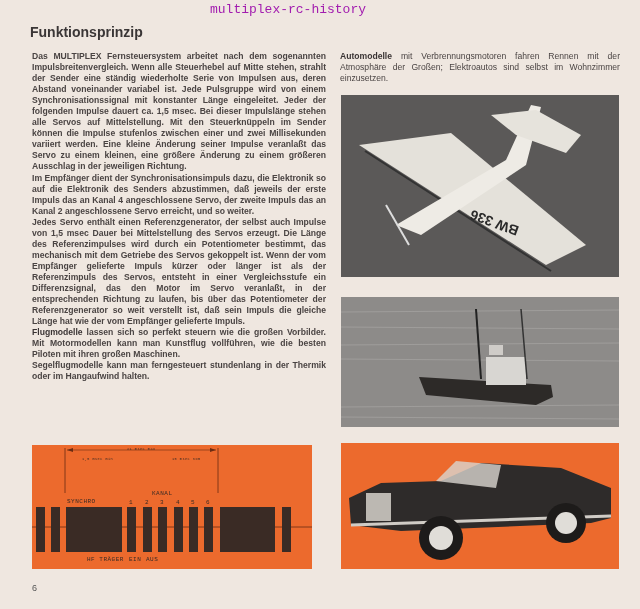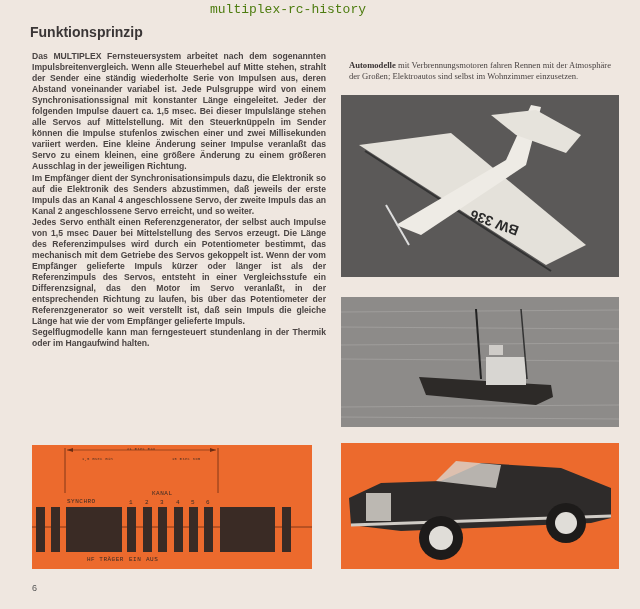--- a/index.html
+++ b/index.html
@@ -4,36 +4,36 @@
 <style>
   html, body { margin: 0; padding: 0; }
   body {
     width: 640px; height: 609px; position: relative; overflow: hidden;
     background: #efe7e0;
     font-family: "Liberation Sans", sans-serif;
     color: #4a4443;
   }
   .watermark {
     position: absolute; top: 2px; left: 0; width: 576px; text-align: center;
-    font-family: "Liberation Mono", monospace; font-size: 13px; color: #4d7c0f;
+    font-family: "Liberation Mono", monospace; font-size: 13px; color: #a21caf;
   }
   .heading {
     position: absolute; left: 30px; top: 24px;
     font-size: 14px; font-weight: bold; color: #3a3636;
   }
   .col-left {
     position: absolute; left: 32px; top: 51px; width: 294px;
     font-size: 8.6px; line-height: 11.05px; text-align: justify; font-weight: bold;
   }
   .col-left p { margin: 0; }
   .col-right {
     position: absolute; left: 340px; top: 51px; width: 280px;
     font-size: 8.6px; line-height: 11.05px; text-align: justify;
   }
-  .col-right p { margin: 9px; font-family: Liberation Serif, serif; }
+  .col-right p { margin: 0; }
   b { color: #3a3434; }
 
   .photo { position: absolute; background: #555; overflow: hidden; }
   .plane { left: 341px; top: 95px; width: 278px; height: 182px; background: #5a5857; }
   .boat  { left: 341px; top: 297px; width: 278px; height: 130px; background: #8a8886; }
   .car   { left: 341px; top: 443px; width: 278px; height: 126px; background: #ec6a2d; }
 
   .diagram {
     position: absolute; left: 32px; top: 445px; width: 280px; height: 124px;
     background: #ec6a2d;
@@ -51,20 +51,21 @@
 </head>
 <body>
 
 <div class="watermark">multiplex-rc-history</div>
 <div class="heading">Funktionsprinzip</div>
 
 <div class="col-left">
   <p>Das MULTIPLEX Fernsteuersystem arbeitet nach dem sogenannten Impulsbreitenvergleich. Wenn alle Steuerhebel auf Mitte stehen, strahlt der Sender eine ständig wiederholte Serie von Impulsen aus, deren Abstand voneinander variabel ist. Jede Pulsgruppe wird von einem Synchronisationssignal mit konstanter Länge eingeleitet. Jeder der folgenden Impulse dauert ca. 1,5 msec. Bei dieser Impulslänge stehen alle Servos auf Mittelstellung. Mit den Steuerknüppeln im Sender können die Impulse stufenlos zwischen einer und zwei Millisekunden variiert werden. Eine kleine Änderung seiner Impulse veranlaßt das Servo zu einem kleinen, eine größere Änderung zu einem größeren Ausschlag in der jeweiligen Richtung.</p>
   <p>Im Empfänger dient der Synchronisationsimpuls dazu, die Elektronik so auf die Elektronik des Senders abzustimmen, daß jeweils der erste Impuls das an Kanal 4 angeschlossene Servo, der zweite Impuls das an Kanal 2 angeschlossene Servo erreicht, und so weiter.</p>
   <p>Jedes Servo enthält einen Referenzgenerator, der selbst auch Impulse von 1,5 msec Dauer bei Mittelstellung des Servos erzeugt. Die Länge des Referenzimpulses wird durch ein Potentiometer bestimmt, das mechanisch mit dem Getriebe des Servos gekoppelt ist. Wenn der vom Empfänger gelieferte Impuls kürzer oder länger ist als der Referenzimpuls des Servos, entsteht in einer Vergleichsstufe ein Differenzsignal, das den Motor im Servo veranlaßt, in der entsprechenden Richtung zu laufen, bis über das Potentiometer der Referenzgenerator so weit verstellt ist, daß sein Impuls die gleiche Länge hat wie der vom Empfänger gelieferte Impuls.</p>
+  <p><b>Flugmodelle</b><span> lassen sich so perfekt steuern wie die großen Vorbilder. Mit Motormodellen kann man Kunstflug vollführen, wie die besten Piloten mit ihren großen Maschinen.</span></p>
   <p>Segelflugmodelle kann man ferngesteuert stundenlang in der Thermik oder im Hangaufwind halten.</p>
 </div>
 
 <div class="col-right">
   <p><b>Automodelle</b><span> mit Verbrennungsmotoren fahren Rennen mit der Atmosphäre der Großen; Elektroautos sind selbst im Wohnzimmer einzusetzen.</span></p>
 </div>
 
 <div class="photo plane">
   <svg width="278" height="182" viewBox="0 0 278 182">
     <rect width="278" height="182" fill="#5b5958"></rect>

